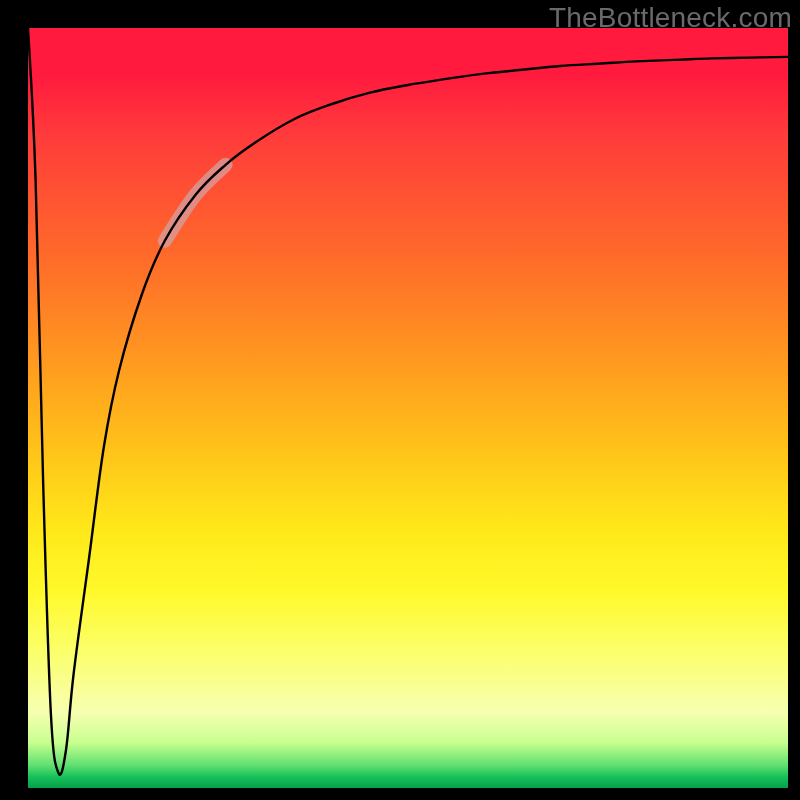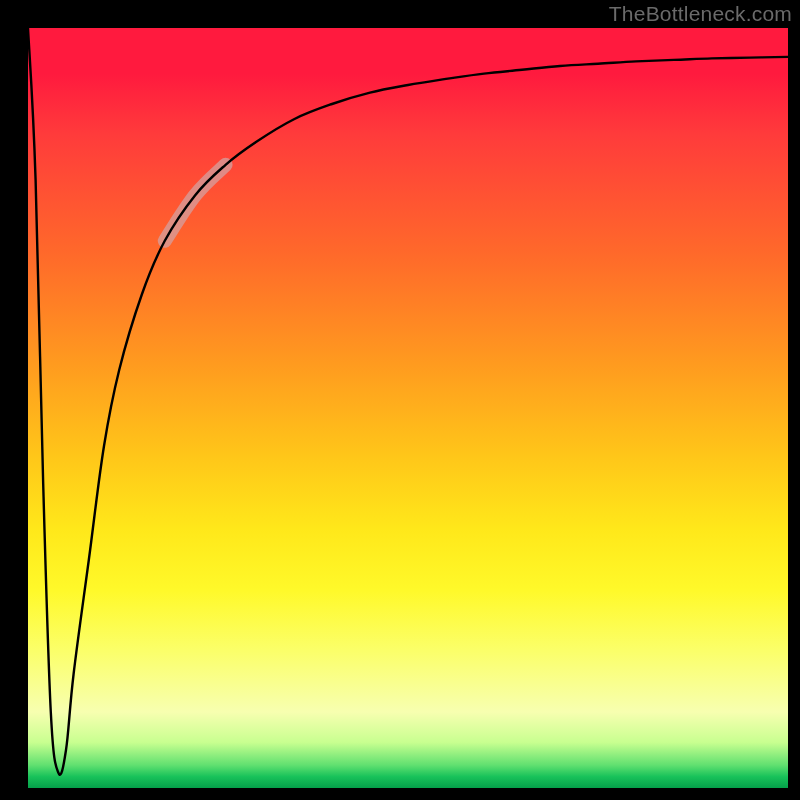--- a/index.html
+++ b/index.html
@@ -16,21 +16,21 @@
     width: 800px;
     height: 800px;
     background: #000;
   }
   .watermark {
     position: absolute;
     top: 2px;
     right: 8px;
     z-index: 10;
     color: #6a6a6a;
-    font-size: 21px;
+    font-size: 28px;
     letter-spacing: 0.2px;
     font-weight: 400;
     user-select: none;
   }
   .plot-area {
     position: absolute;
     left: 28px;
     top: 28px;
     width: 760px;
     height: 760px;

